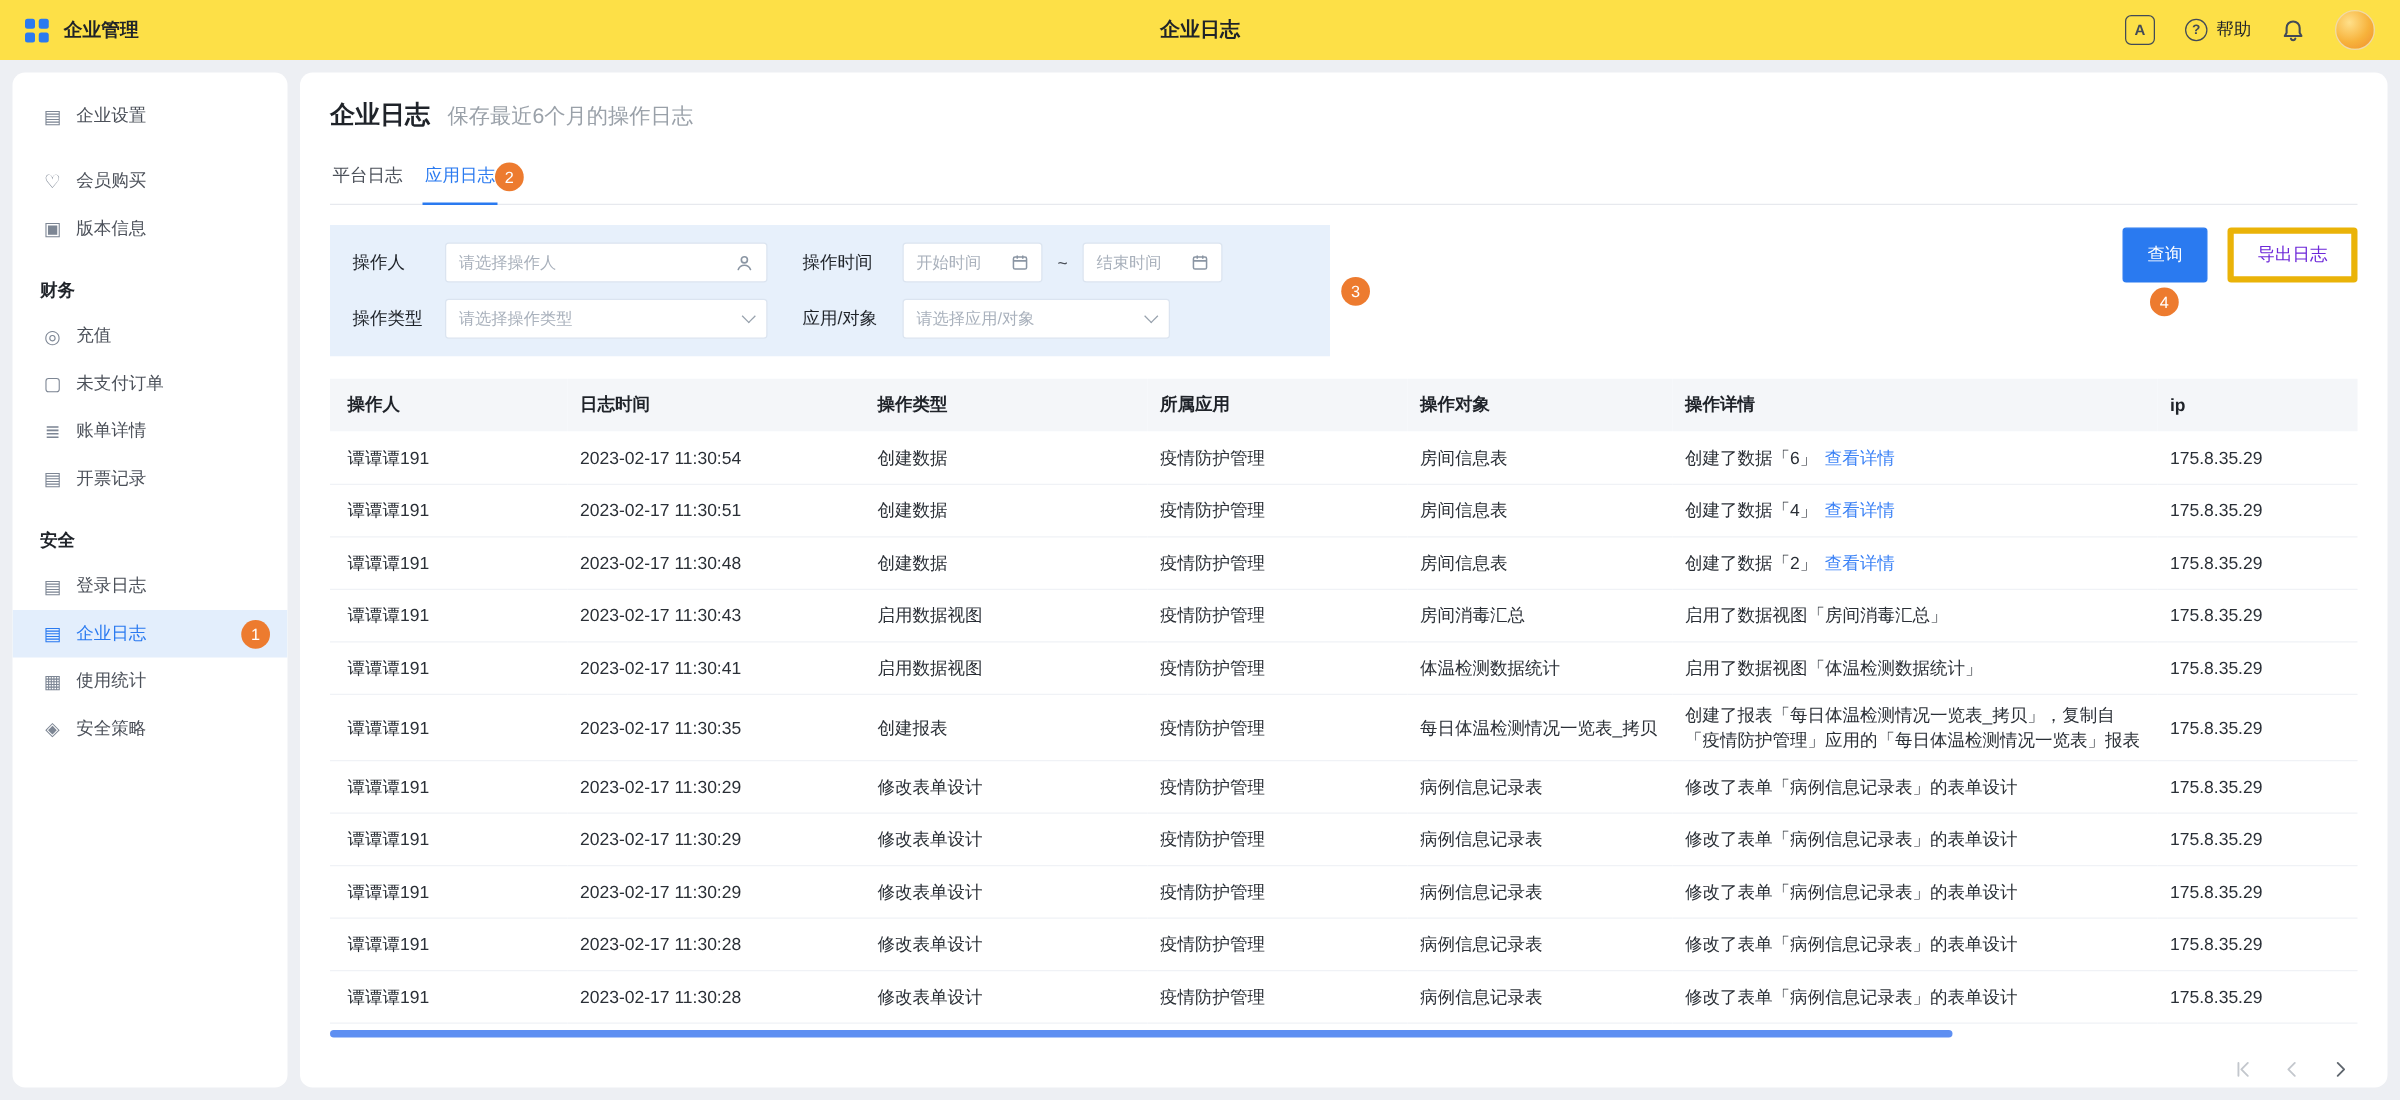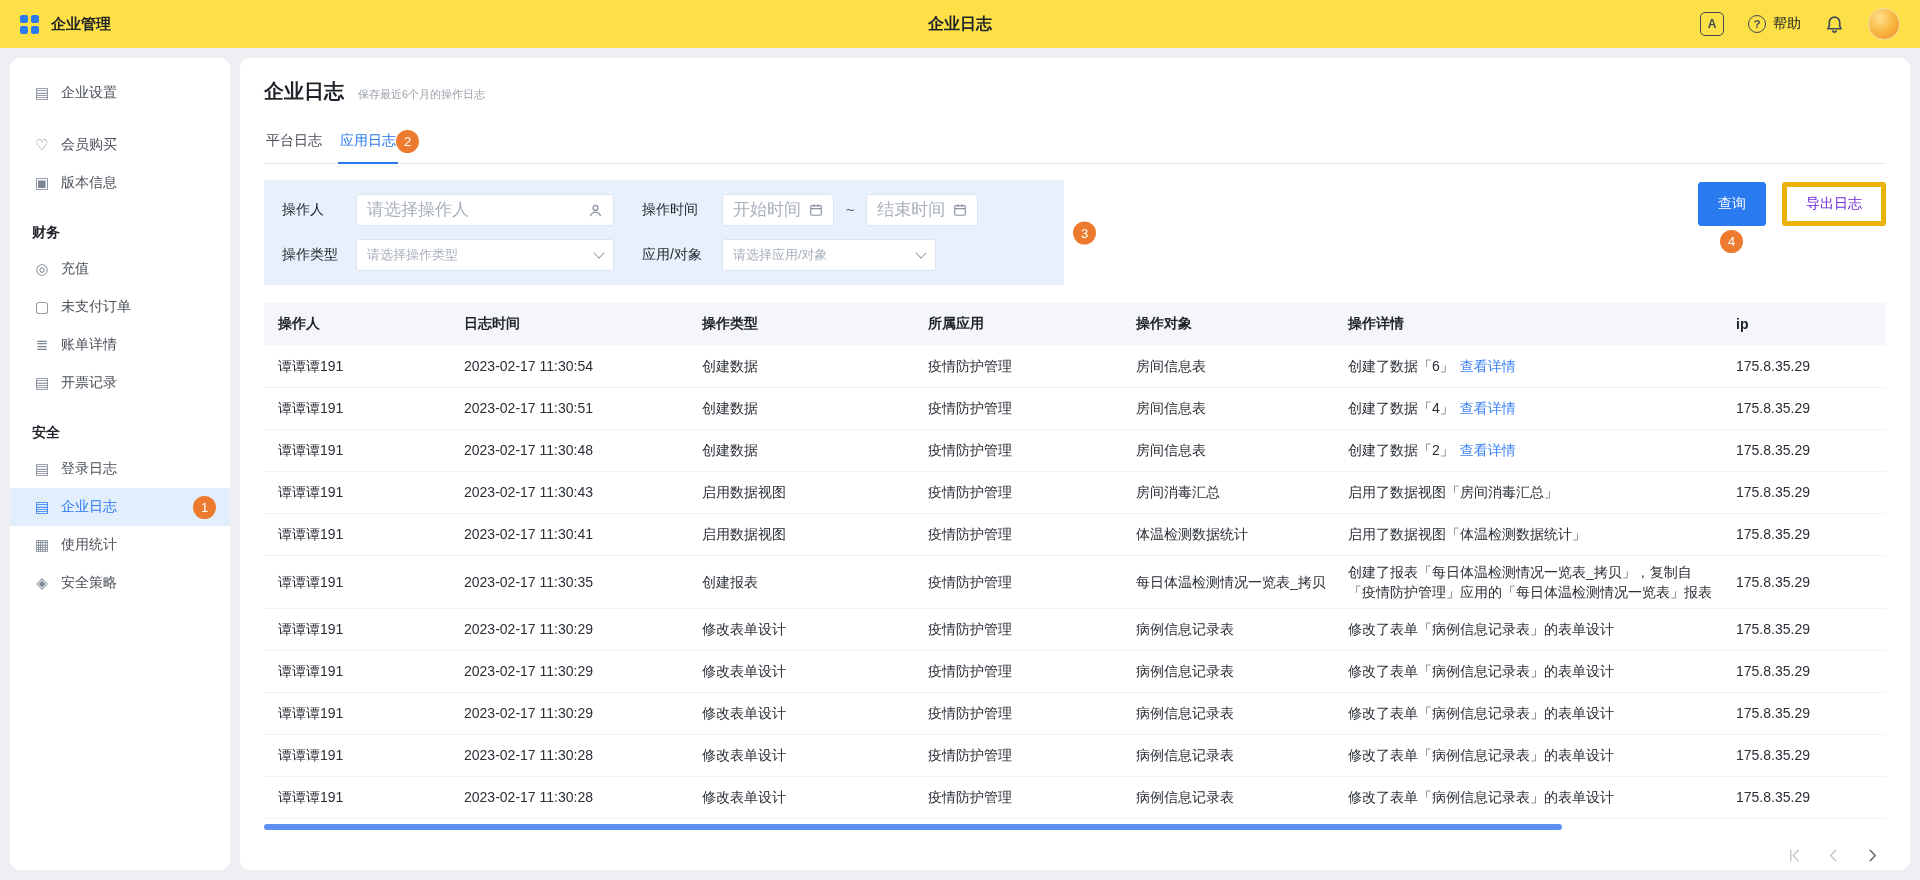--- a/index.html
+++ b/index.html
@@ -38,38 +38,38 @@
   .side-item.active { background: #e3eefc; color: #2a7af0; }
   .side-item.active .glyph { color: #2a7af0; }
 
   
   .badge { min-width: 23px; height: 23px; border-radius: 50%; background: #ed7b2f; color: #fff; display: flex; align-items: center; justify-content: center; font-size: 13px; flex: none; }
 
   
   .main { flex: 1; background: #fff; border-radius: 10px; padding: 20px 24px; position: relative; overflow: hidden; }
   .title-row { display: flex; align-items: baseline; gap: 14px; }
   .page-title { font-size: 20px; font-weight: 700; }
-  .page-subtitle { font-size: 11px; color: #9aa1a9; }
+  .page-subtitle { font-size: 17px; color: #9aa1a9; }
 
   .tabs { display: flex; align-items: center; gap: 14px; border-bottom: 1px solid #e7e9ee; margin-top: 14px; }
   .tab { padding: 13px 2px; cursor: pointer; color: #4b5059; position: relative; font-size: 14px; }
   .tab.active { color: #2a7af0; font-weight: 500; }
   .tab.active::after { content: ""; position: absolute; left: 0; right: 0; bottom: -1px; height: 2px; background: #2a7af0; }
   .tab-badge { margin-left: -16px; }
 
   
   .filter-wrap { display: flex; justify-content: space-between; align-items: flex-start; margin-top: 16px; }
   .filter-panel { position: relative; background: #e7f0fb; padding: 14px 18px; display: flex; flex-direction: column; gap: 13px; width: 800px; }
   .f-row { display: flex; align-items: center; gap: 28px; }
   .f-group { display: flex; align-items: center; gap: 12px; }
   .f-label { font-size: 14px; color: #1f2329; white-space: nowrap; }
   .f-label.c1 { width: 62px; }
   .f-label.c2 { width: 68px; }
   .ctrl { background: #fff; border: 1px solid #dbe4f0; border-radius: 3px; height: 32px; display: flex; align-items: center; padding: 0 10px; font-size: 13px; justify-content: space-between; gap: 8px; cursor: pointer; }
-  .ctrl input { border: none; outline: none; flex: 1; font-size: 17px; color: #701a75; background: transparent; min-width: 0; font-family: Liberation Serif, serif; }
+  .ctrl input { border: none; outline: none; flex: 1; font-size: 13px; color: #701a75; background: transparent; min-width: 0; font-family: Liberation Serif, serif; }
   .ctrl input::placeholder { color: #a9b1bc; }
   .ctrl .ph { color: #a9b1bc; flex: 1; white-space: nowrap; overflow: hidden; }
   .w-operator { width: 258px; }
   .w-date { width: 112px; }
   .w-type { width: 258px; }
   .w-app { width: 214px; }
   .tilde { color: #4b5059; }
   .chev { width: 8px; height: 8px; border-right: 1.5px solid #98a2ad; border-bottom: 1.5px solid #98a2ad; transform: rotate(45deg); margin-top: -4px; flex: none; }
   .cicon { display: flex; flex: none; color: #8a95a3; }
   .badge-3 { position: absolute; right: -32px; top: 50%; transform: translateY(-50%); }

